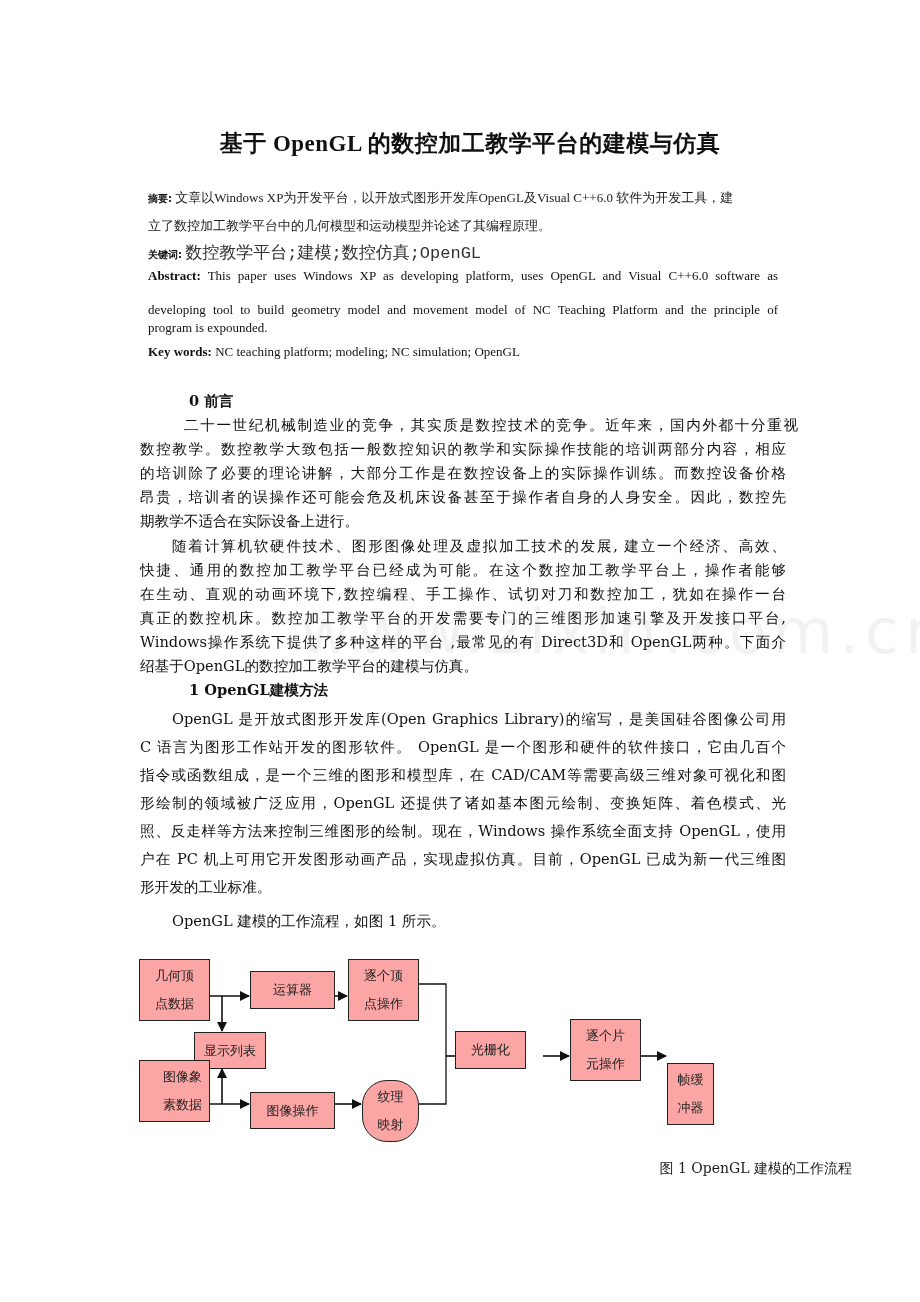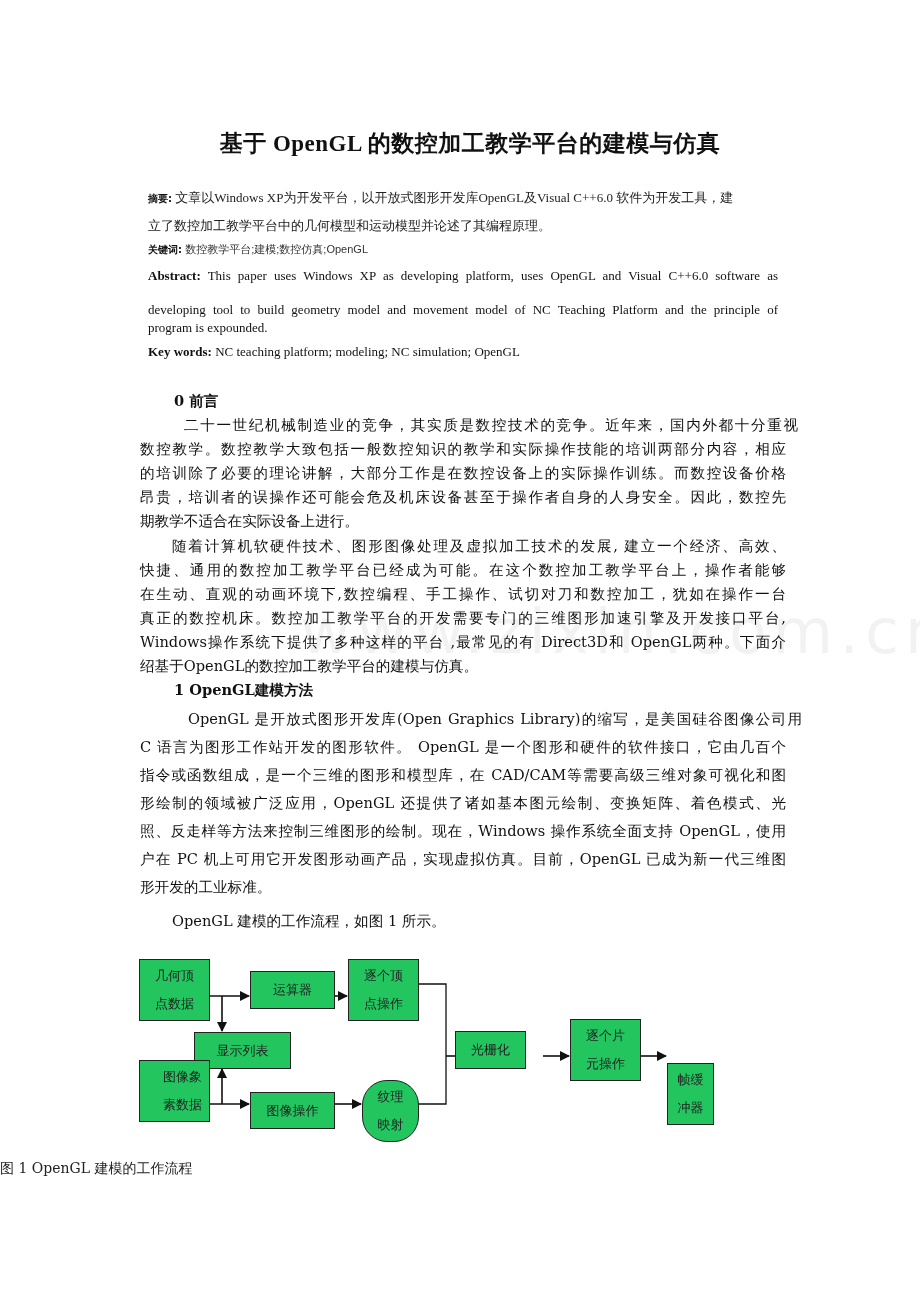--- a/index.html
+++ b/index.html
@@ -5,42 +5,42 @@
   html, body { margin: 0; padding: 0; background: #ffffff; }
   body { width: 920px; height: 1302px; position: relative; overflow: hidden; color: #111; }
   .title {
     position: absolute; left: 0; top: 128px; width: 920px; text-align: center;
     font-family: "Liberation Serif", "DejaVu Serif", serif; font-weight: bold; font-size: 23px; letter-spacing: 0.5px; margin-left: 10px;
   }
   .abs-block { position: absolute; left: 148px; width: 630px; font-family: "Liberation Serif", "DejaVu Serif", serif; font-size: 13px; }
   .line { position: absolute; left: 0; white-space: nowrap; }
   .lbl-cn { font-family: "DejaVu Sans", sans-serif; font-weight: bold; font-size: 10px; }
   .lbl-en { font-weight: bold; }
-  .kw-cn { font-family: Liberation Sans, sans-serif; font-size: 11px; color: #333; }
+  .kw-cn { font-family: Liberation Mono, monospace; font-size: 17px; color: #333; }
   .justify { text-align: justify; text-align-last: justify; width: 630px; }
 
   .body-text { position: absolute; left: 140px; width: 646px; font-family: "DejaVu Serif", "Liberation Serif", serif; font-size: 14.6px; color: #111; }
   .body-text .bl { position: absolute; left: 0; white-space: nowrap; width: 646px; }
   .body-text .jl { text-align: justify; text-align-last: justify; }
-  .heading { font-family: "DejaVu Serif", serif; font-weight: bold; font-size: 14.6px; }
+  .heading { font-family: "DejaVu Serif", serif; font-weight: bold; font-size: 14.6px; margin-left: 15px; }
 
   .watermark {
     position: absolute; left: 300px; top: 595px; font-family: "DejaVu Sans", sans-serif;
     font-size: 62px; color: rgba(0,0,0,0.05); letter-spacing: 6px; pointer-events: none;
   }
 
   .diagram { position: absolute; left: 0; top: 0; width: 920px; height: 1302px; pointer-events: none; }
   .box {
-    position: absolute; border: 1.4px solid #222; background: #22c55e; box-sizing: border-box;
+    position: absolute; border: 1.4px solid #222; background: #fca5a5; box-sizing: border-box;
     font-family: "DejaVu Sans", sans-serif; font-size: 13px; color: #222;
     display: flex; align-items: center; justify-content: center; text-align: center; line-height: 28px;
   }
   .box span { display: block; }
   .caption {
-    position: absolute; left: 0; top: 1160px; width: 852px; text-align: left;
+    position: absolute; left: 0; top: 1160px; width: 852px; text-align: right;
     font-family: "DejaVu Serif", serif; font-size: 14px; color: #222;
   }
 </style>
 </head>
 <body>
 
 <div class="title">基于 OpenGL 的数控加工教学平台的建模与仿真</div>
 
 <div class="abs-block" style="top:0;height:0;">
   <div class="line" style="top:189px;">
@@ -78,21 +78,21 @@
 
   <div class="bl jl" style="top:537px;left:32px;width:614px;">随着计算机软硬件技术、图形图像处理及虚拟加工技术的发展, 建立一个经济、高效、</div>
   <div class="bl jl" style="top:561px;">快捷、通用的数控加工教学平台已经成为可能。在这个数控加工教学平台上，操作者能够</div>
   <div class="bl jl" style="top:585px;">在生动、直观的动画环境下,数控编程、手工操作、试切对刀和数控加工，犹如在操作一台</div>
   <div class="bl jl" style="top:609px;">真正的数控机床。数控加工教学平台的开发需要专门的三维图形加速引擎及开发接口平台,</div>
   <div class="bl jl" style="top:633px;">Windows操作系统下提供了多种这样的平台 ,最常见的有 Direct3D和 OpenGL两种。下面介</div>
   <div class="bl" style="top:657px;">绍基于OpenGL的数控加工教学平台的建模与仿真。</div>
 
   <div class="bl heading" style="top:681px;left:34px;">1 OpenGL建模方法</div>
 
-  <div class="bl jl" style="top:710px;left:48px;width:614px;">OpenGL 是开放式图形开发库(Open Graphics Library)的缩写，是美国硅谷图像公司用</div>
+  <div class="bl jl" style="top:710px;left:32px;width:614px;">OpenGL 是开放式图形开发库(Open Graphics Library)的缩写，是美国硅谷图像公司用</div>
   <div class="bl jl" style="top:738px;">C 语言为图形工作站开发的图形软件。 OpenGL 是一个图形和硬件的软件接口，它由几百个</div>
   <div class="bl jl" style="top:766px;">指令或函数组成，是一个三维的图形和模型库，在 CAD/CAM等需要高级三维对象可视化和图</div>
   <div class="bl jl" style="top:794px;">形绘制的领域被广泛应用，OpenGL 还提供了诸如基本图元绘制、变换矩阵、着色模式、光</div>
   <div class="bl jl" style="top:822px;">照、反走样等方法来控制三维图形的绘制。现在，Windows 操作系统全面支持 OpenGL，使用</div>
   <div class="bl jl" style="top:850px;">户在 PC 机上可用它开发图形动画产品，实现虚拟仿真。目前，OpenGL 已成为新一代三维图</div>
   <div class="bl" style="top:878px;">形开发的工业标准。</div>
 
   <div class="bl" style="top:912px;left:32px;">OpenGL 建模的工作流程，如图 1 所示。</div>
 </div>
 
@@ -133,21 +133,21 @@
 </div>
 <div class="box" style="left:250px;top:971px;width:85px;height:38px;">
   <span>运算器</span>
 </div>
 <div class="box" style="left:348px;top:959px;width:71px;height:62px;">
   <div>
       <span>逐个顶</span>
       <span>点操作</span>
     </div>
 </div>
-<div class="box" style="left:194px;top:1032px;width:97px;height:37px;">
+<div class="box" style="left:194px;top:1032px;width:72px;height:37px;">
   <span>显示列表</span>
 </div>
 <div class="box" style="left:139px;top:1060px;width:71px;height:62px;padding-left:16px;">
   <div>
       <span>图像象</span>
       <span>素数据</span>
     </div>
 </div>
 <div class="box" style="left:250px;top:1092px;width:85px;height:37px;">
   <span>图像操作</span>

